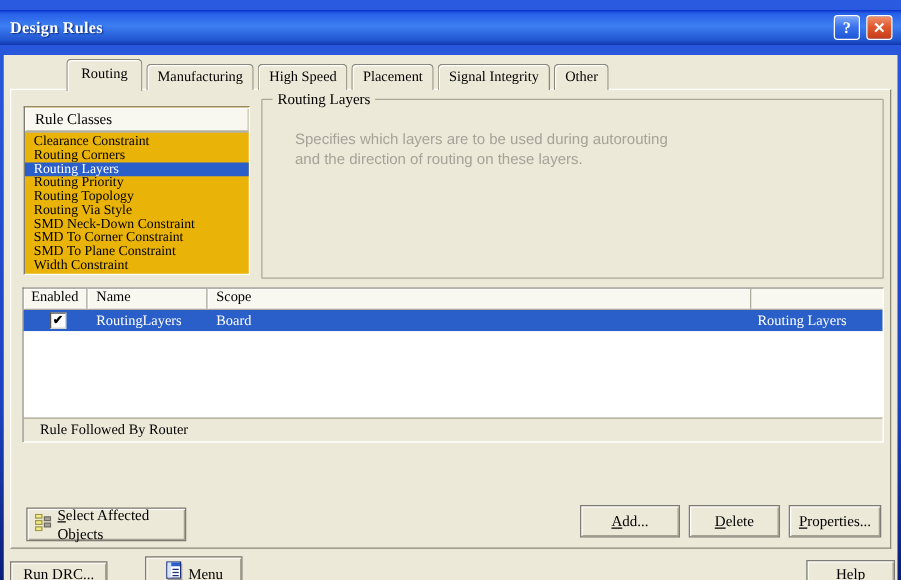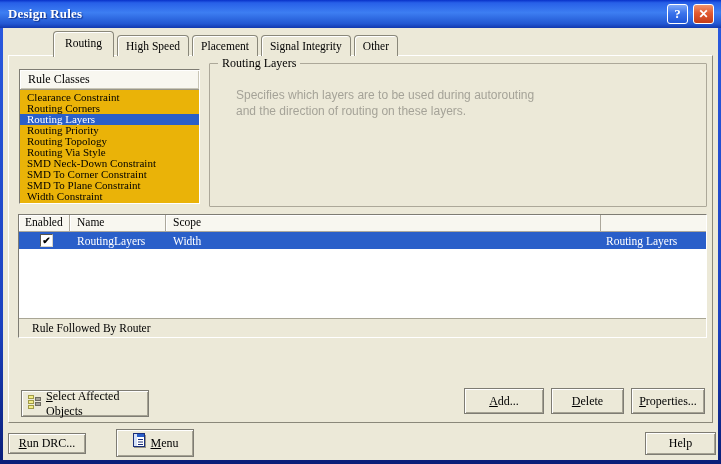--- a/index.html
+++ b/index.html
@@ -7,21 +7,21 @@
 
   .window {
     position:relative; width:721px; height:464px;
     background:linear-gradient(180deg,#2A5AE0 0%,#1C42C0 70%,#0A1E78 100%);
     padding:0 3px 4px 3px;
     overflow:hidden;
   }
 
   
   .titlebar {
-    position:relative; height:28px; margin:0 -3px;
+    position:relative; height:28px; margin:8px -3px;
     background:linear-gradient(180deg,#0831C9 0%,#2760E8 10%,#3D7EF2 45%,#2257D2 85%,#1238AE 100%);
     display:flex; align-items:center;
   }
   .title-text {
     color:#fff; font-weight:bold; font-size:13px; padding-left:8px;
     text-shadow:1px 1px 1px #103088; letter-spacing:0.2px;
   }
   .tb-btn {
     position:absolute; top:4px; width:21px; height:20px;
     border:1px solid #fff; border-radius:3px;
@@ -149,20 +149,21 @@
   <div class="titlebar">
     <span class="title-text">Design Rules</span>
     <div class="tb-btn tb-help">?</div>
     <div class="tb-btn tb-close">✕</div>
   </div>
 
   <div class="client">
 
     <div class="tabstrip">
       <div class="tab active">Routing</div>
+      <div class="tab">Manufacturing</div>
       <div class="tab">High Speed</div>
       <div class="tab">Placement</div>
       <div class="tab">Signal Integrity</div>
       <div class="tab">Other</div>
     </div>
 
     <div class="tabpage">
 
       <div class="rc-box">
         <div class="rc-header">Rule Classes</div>
@@ -189,21 +190,21 @@
         <div class="grid-header">
           <div class="gh-cell col-enabled">Enabled</div>
           <div class="gh-cell col-name">Name</div>
           <div class="gh-cell col-scope">Scope</div>
         </div>
         <div class="grid-row">
           <div class="cb-wrap">
             <div class="checkbox">✔</div>
           </div>
           <div class="cell col-name">RoutingLayers</div>
-          <div class="cell col-scope">Width</div>
+          <div class="cell col-scope">Board</div>
           <div class="cell col-layers">Routing Layers</div>
         </div>
         <div class="grid-filler"></div>
         <div class="grid-status">Rule Followed By Router</div>
       </div>
 
       <div class="btn b-selaff">
         <span>
           <svg width="13" height="14" viewBox="0 0 13 14">
             <rect x="0.5" y="0.5" width="5" height="3" fill="#F2EC84" stroke="#A09A48"></rect>

